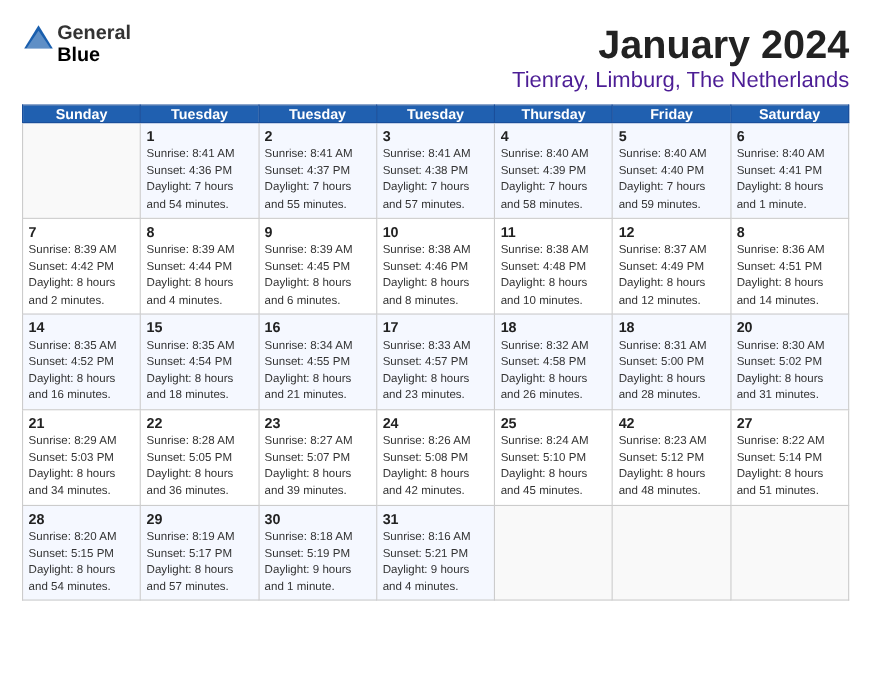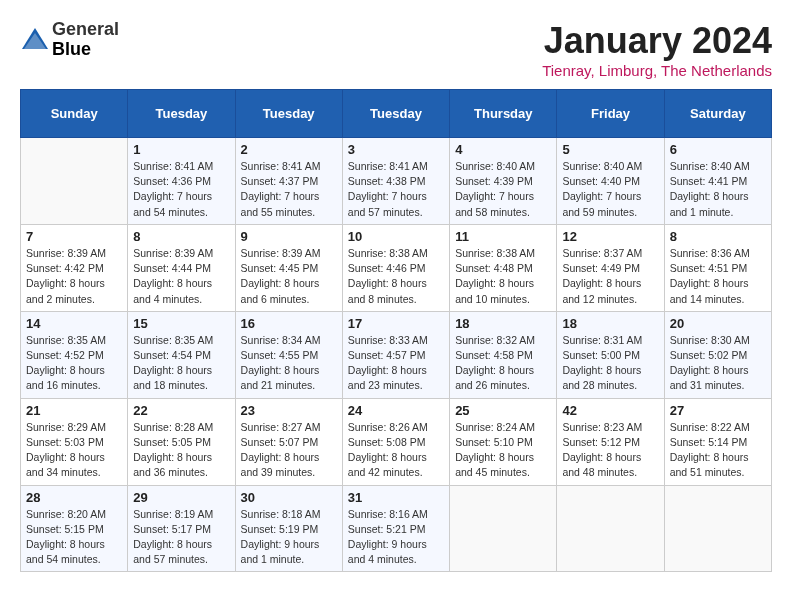--- a/index.html
+++ b/index.html
@@ -11,21 +11,20 @@
       padding: 20px;
     }
     .header {
       display: flex;
       justify-content: space-between;
       align-items: flex-start;
       margin-bottom: 10px;
     }
     .logo {
       display: flex;
-      align-items: center;
     }
     .logo-text {
       display: flex;
       flex-direction: column;
       line-height: 1.1;
     }
     .logo-general {
       font-size: 18px;
       font-weight: bold;
       color: #333;
@@ -42,34 +41,34 @@
     }
     .title-block {
       text-align: right;
     }
     .month-year {
       font-size: 36px;
       font-weight: bold;
       color: #222;
     }
     .location {
-      font-size: 15px;
-      color: #be185d;
+      font-size: 20px;
+      color: #4c1d95;
     }
     table {
       width: 100%;
       border-collapse: collapse;
       table-layout: fixed;
     }
     thead tr th {
       background-color: #2060b0;
       color: #fff;
       font-size: 13px;
       font-weight: bold;
-      padding: 16px 4px;
+      padding: 0 4px;
       text-align: center;
       border: 1px solid #1a4e9a;
     }
     tbody tr td {
       border: 1px solid #ccc;
       vertical-align: top;
       padding: 4px 5px;
       min-height: 80px;
       font-size: 11px;
       color: #222;

